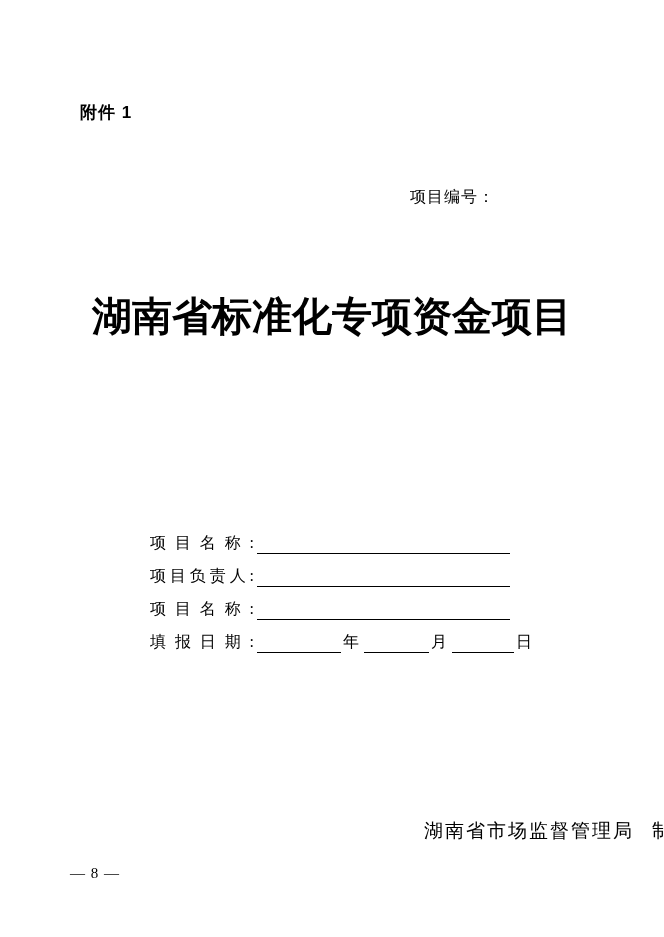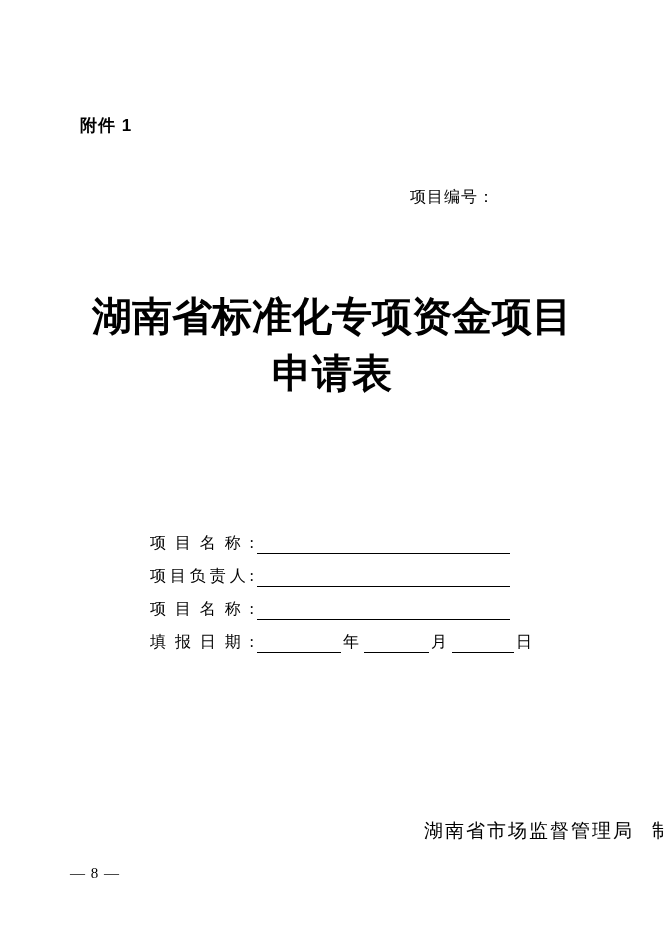--- a/index.html
+++ b/index.html
@@ -14,21 +14,21 @@
     background: #ffffff;
     color: #000000;
     font-family: "Liberation Serif", "DejaVu Serif", serif;
     overflow: hidden;
   }
 
   
   .attachment {
     position: absolute;
     left: 80px;
-    top: 114px;
+    top: 101px;
     font-size: 17px;
     font-weight: bold;
     font-family: "Liberation Sans", "DejaVu Sans", sans-serif;
     letter-spacing: 1px;
   }
 
   
   .project-no {
     position: absolute;
     left: 410px;
@@ -120,21 +120,20 @@
 <body>
 
 <div class="page">
 
   <div class="attachment">附件 1</div>
 
   <div class="project-no">项目编号：</div>
 
   <div class="title">
     <div>湖南省标准化专项资金项目</div>
-    <div>申请表</div>
   </div>
 
   <div class="form">
 
     <div class="row">
       <span class="flabel">项目名称:</span>
       <span class="fline"></span>
     </div>
 
 

